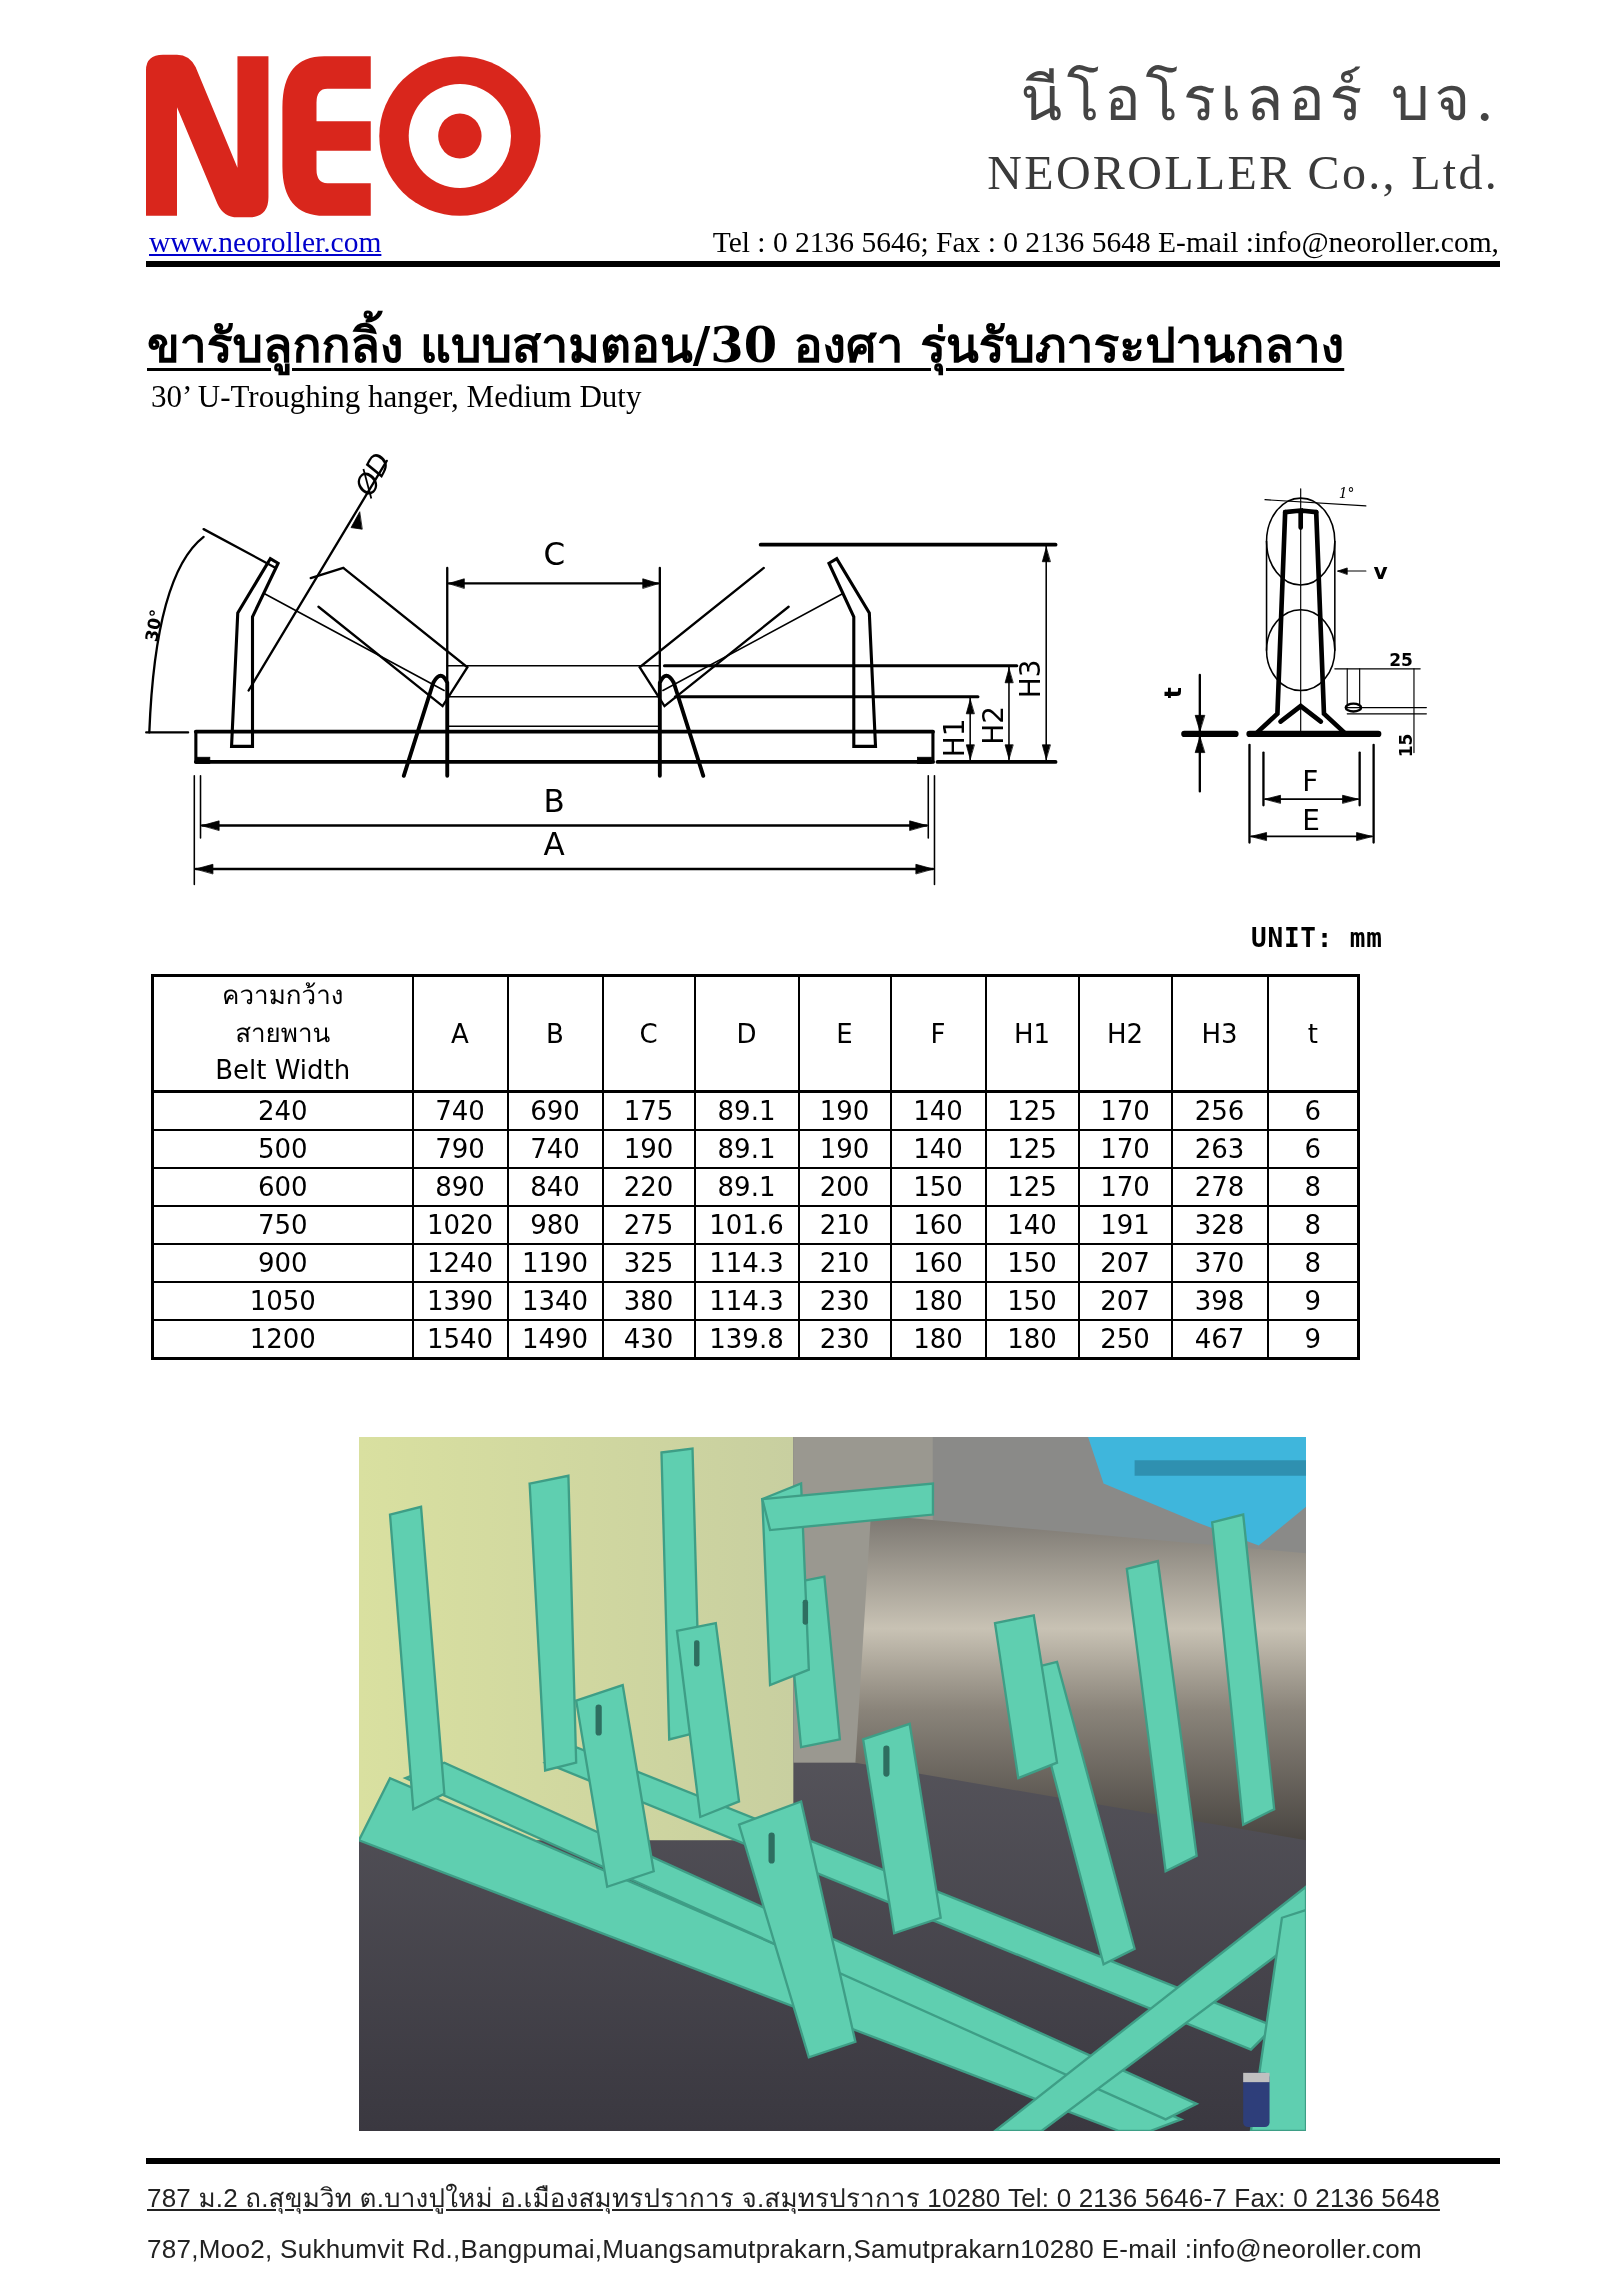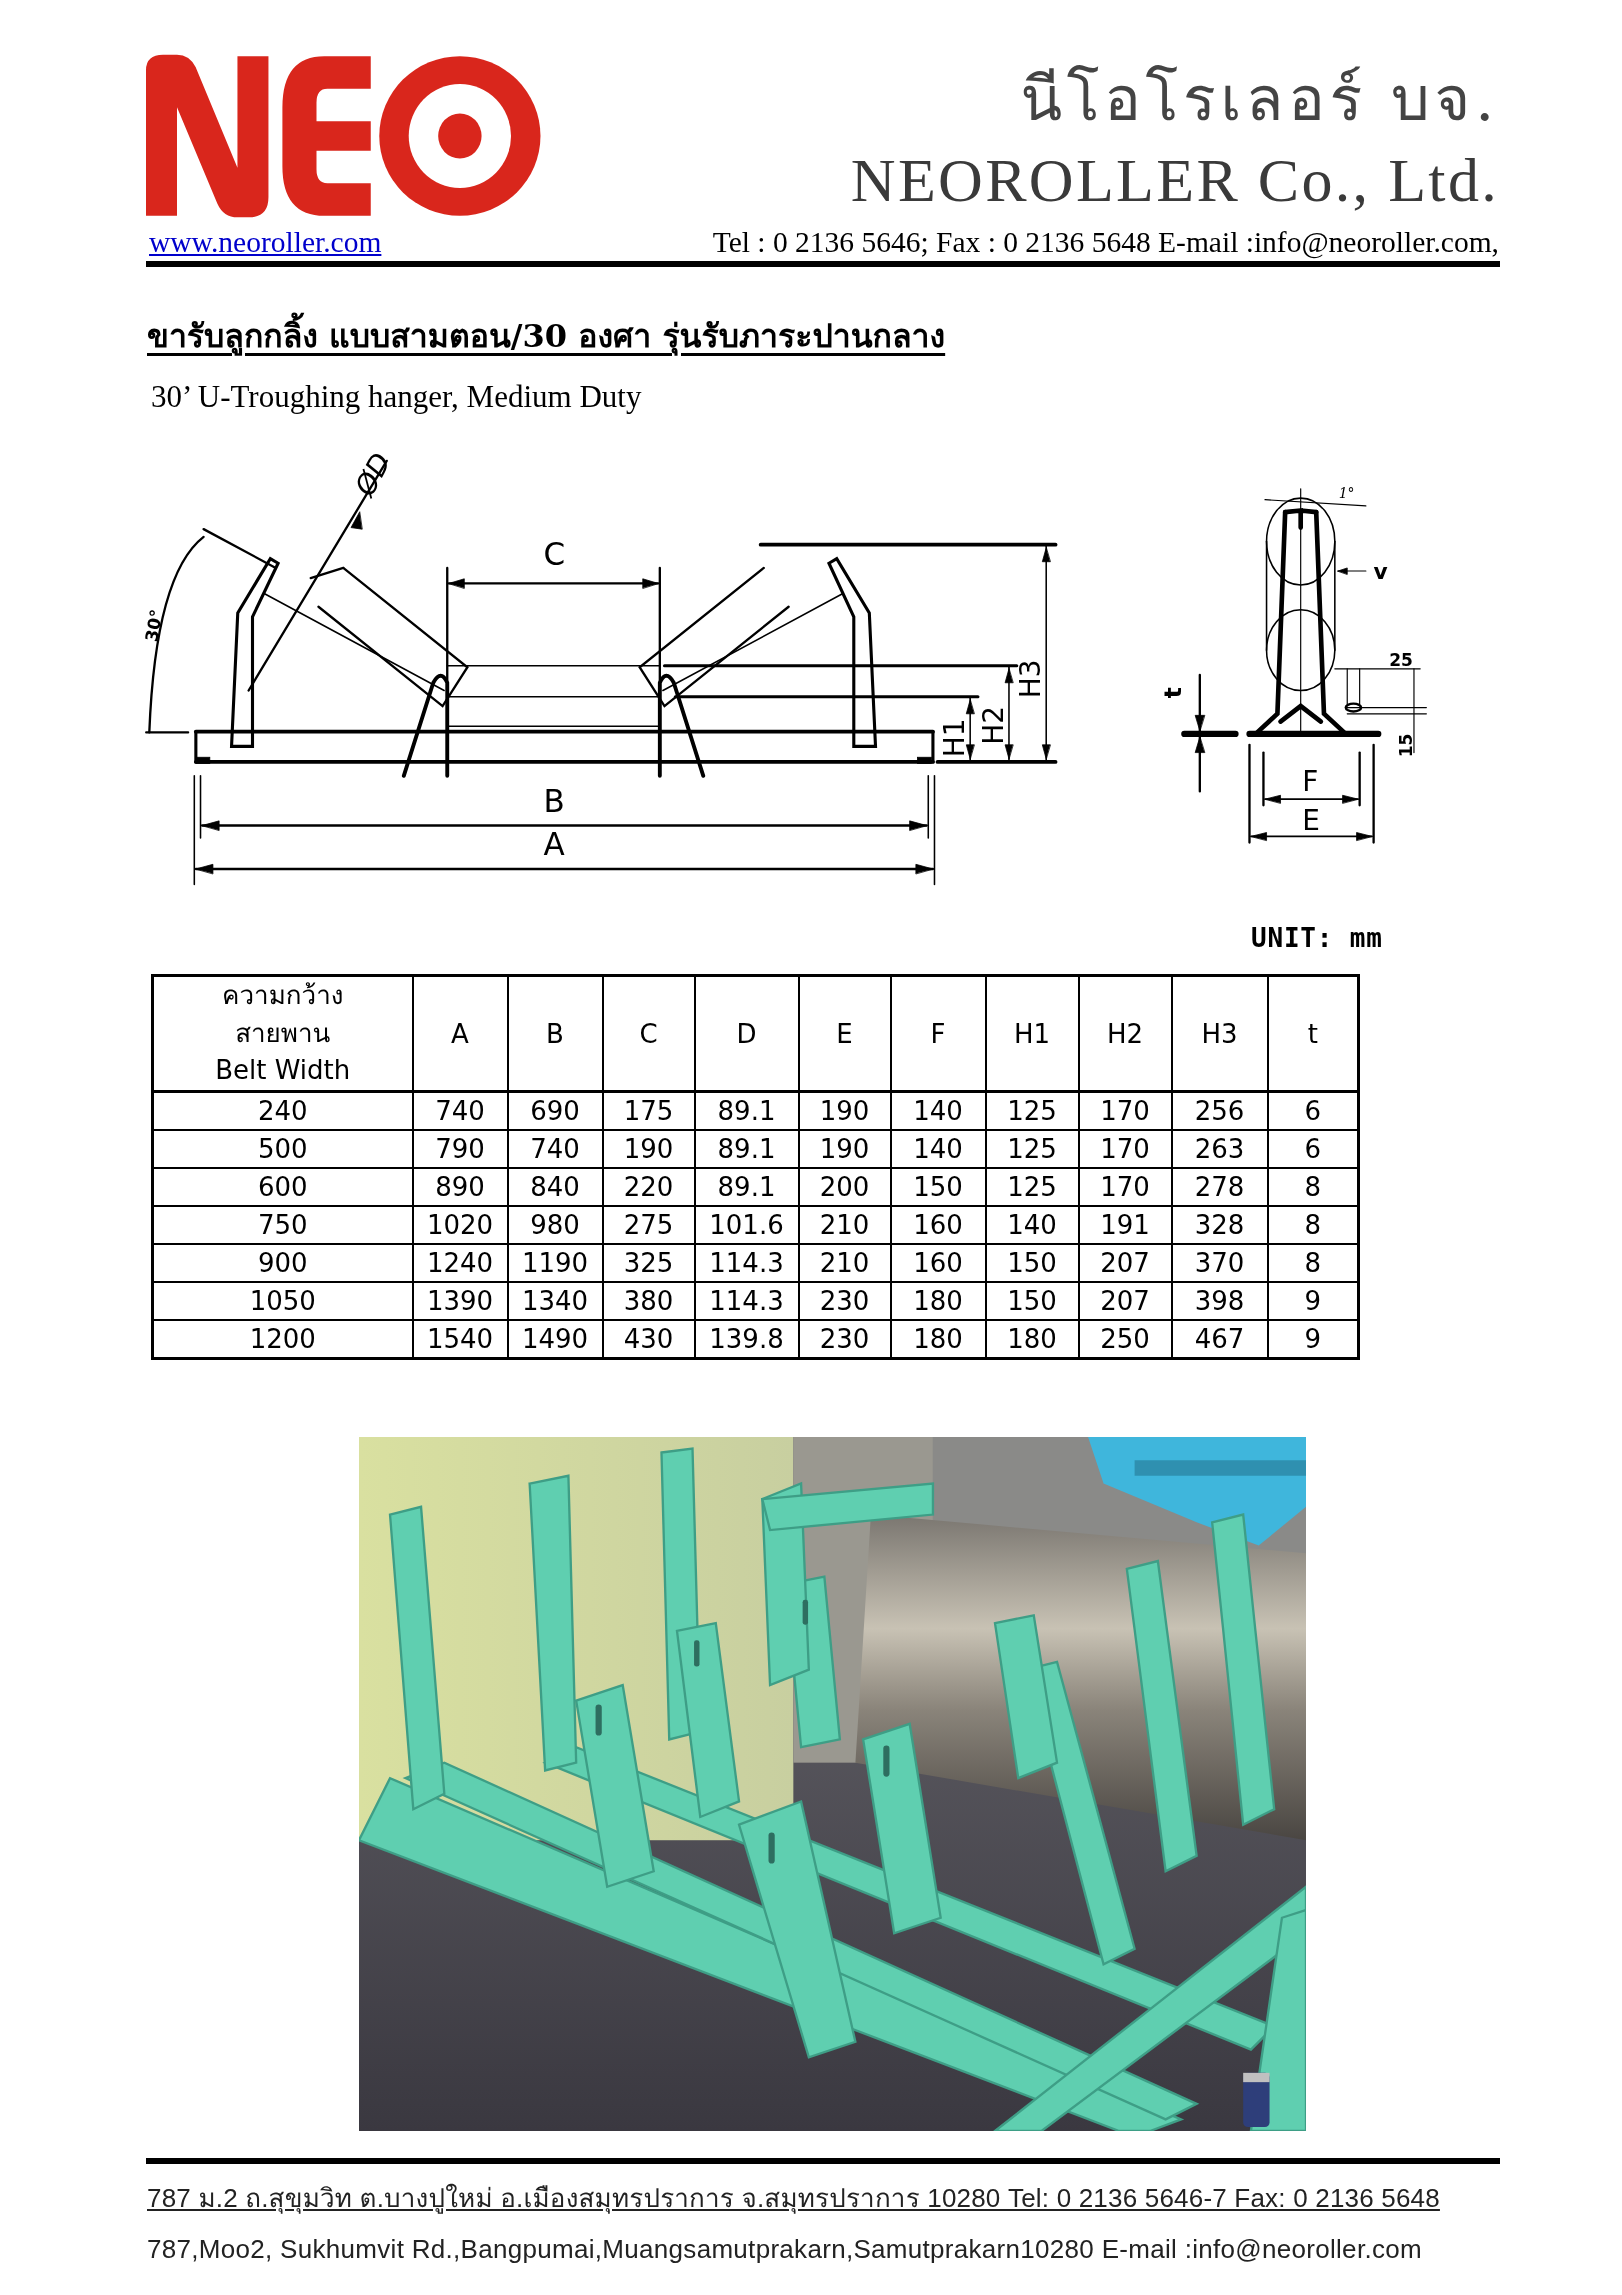--- a/index.html
+++ b/index.html
@@ -2,27 +2,27 @@
 <html style="font-size:12.4px"><head>
 <meta charset="utf-8">
 <style>
   html, body { margin:0; padding:0; background:#ffffff; }
   body { width:1622px; height:2295px; position:relative; overflow:hidden; font-family:"Liberation Serif", serif; color:#000; }
   .abs { position:absolute; }
 
   
   #logo { left:146px; top:53px; width:403px; height:166px; }
   #company-thai { right:123px; top:68px; font-family:"DejaVu Serif", serif; font-size:61px; color:#444; letter-spacing:4.7px; line-height:1; white-space:nowrap; }
-  #company-en { right:123px; top:149px; font-family:"Liberation Serif", serif; font-size:62px; color:#3a3a3a; letter-spacing:2.3px; line-height:1; white-space:nowrap; }
+  #company-en { right:123px; top:149px; font-family:"Liberation Serif", serif; font-size:48px; color:#3a3a3a; letter-spacing:2.3px; line-height:1; white-space:nowrap; }
   #website { left:149px; top:228px; font-size:29.5px; color:#0000cc; text-decoration:underline; line-height:1; white-space:nowrap; }
   #contact { right:123px; top:228px; font-size:29.5px; line-height:1; white-space:nowrap; }
   #header-rule { left:146px; top:261px; width:1354px; height:6.2px; background:#000; }
 
   
-  #title-thai { left:147px; top:317px; font-family:"DejaVu Serif", serif; font-weight:bold; font-size:32px; line-height:1.2; text-decoration:underline; text-decoration-thickness:3.1px; text-underline-offset:6.2px; white-space:nowrap; }
+  #title-thai { left:147px; top:317px; font-family:"DejaVu Serif", serif; font-weight:bold; font-size:48px; line-height:1.2; text-decoration:underline; text-decoration-thickness:3.1px; text-underline-offset:6.2px; white-space:nowrap; }
   #subtitle { left:151px; top:380px; font-size:31px; line-height:1.1; white-space:nowrap; }
 
   
   #diagram { left:140px; top:450px; width:1350px; height:450px; }
   #unit-label { left:1251px; top:923px; font-family:"DejaVu Sans Mono", monospace; font-weight:bold; font-size:26px; letter-spacing:0.8px; white-space:nowrap; }
 
   
   #spec-table { left:144px; top:974px; border-collapse:collapse; font-family:"DejaVu Sans", sans-serif; font-size:26px; }
   #spec-table th, #spec-table td { border:2.3px solid #000; text-align:center; padding:0; font-weight:normal; }
   #spec-table { border:3.9px solid #000;margin-left:7px; }

